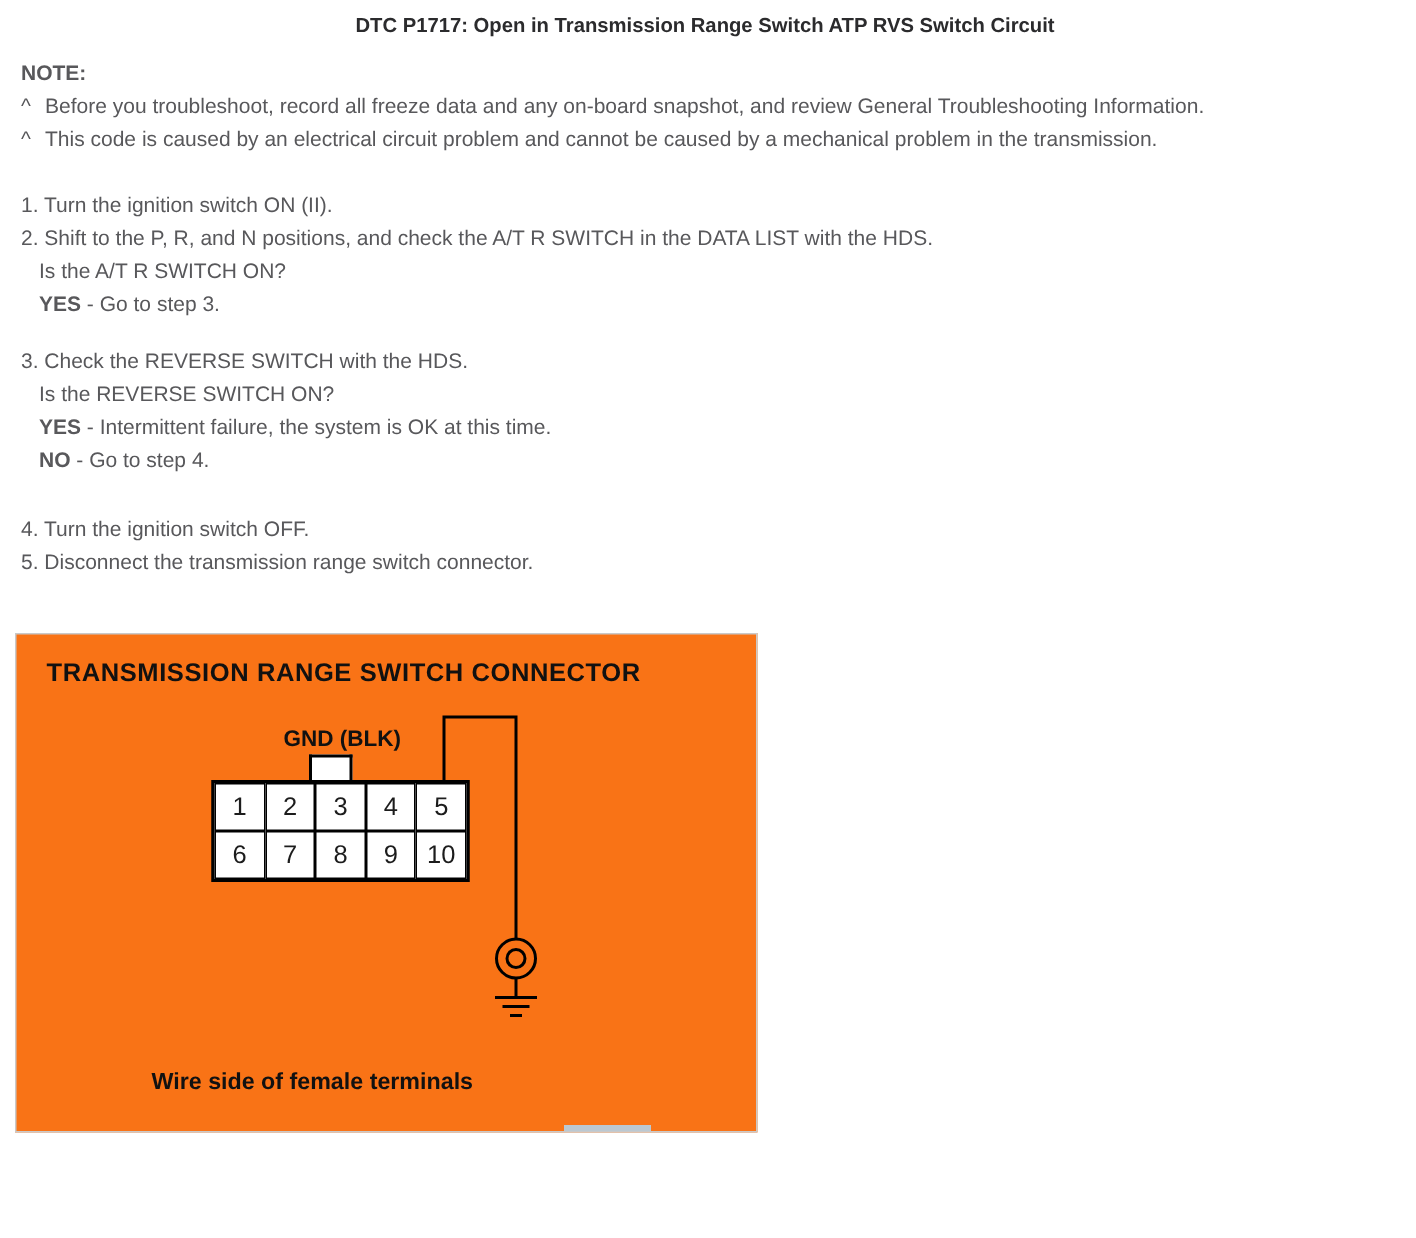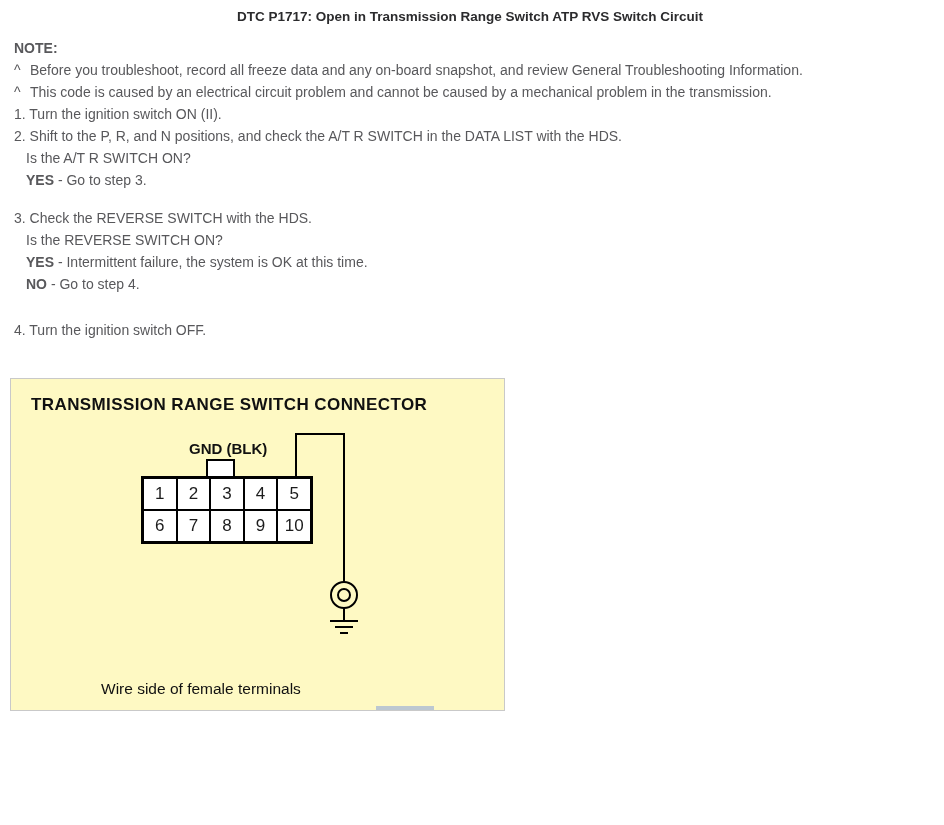--- a/index.html
+++ b/index.html
@@ -23,31 +23,31 @@
   }
 
   .line { font-size: 14px; line-height: 22px; white-space: nowrap; }
   .indent { padding-left: 12px; }
   .bold { font-weight: bold; }
 
   .note { margin-top: 12px; }
   .note-line { font-size: 14px; line-height: 22px; }
   .caret { display: inline-block; width: 16px; }
 
-  .group-a { }
+  .group-a { margin-top: 22px; }
   .group-b { margin-top: 16px; }
   .group-c { margin-top: 24px; }
 
   
   .diagram-box {
     position: relative;
     margin: 37px 16px 0 -4px;
     width: 495px; height: 333px;
     border: 1px solid #c9c9c9;
-    background: #fef9c3;
+    background: #f97316;
   }
   .diagram-title {
     position: absolute; left: 20px; top: 16px;
     font-size: 17px; font-weight: bold; letter-spacing: 0.4px;
     color: #111111;
     white-space: nowrap;
   }
   .gnd-label {
     position: absolute; left: 178px; top: 61px;
     font-size: 15px; font-weight: bold; color: #111111;
@@ -73,22 +73,22 @@
     border: 2px solid #000;
     background: #000;
   }
   .pin {
     border: 1px solid #000;
     background: #fff;
     display: flex; align-items: center; justify-content: center;
     font-size: 17px; color: #1c1c1c;
   }
   .diagram-caption {
-    position: absolute; left: 90px; top: 301px;
-    font-size: 15.5px; font-weight: normal; color: #111111;
+    position: absolute; left: 90px; top: 290px;
+    font-size: 15.5px; font-weight: bold; color: #111111;
     white-space: nowrap;
   }
   .artifact {
     position: absolute; left: 365px; top: 327px;
     width: 58px; height: 4px;
     background: #bcc8d1;
   }
 </style>
 </head>
 <body>
@@ -116,20 +116,21 @@
 
   <section class="group-b">
     <div class="line">3. Check the REVERSE SWITCH with the HDS.</div>
     <div class="line indent">Is the REVERSE SWITCH ON?</div>
     <div class="line indent"><span class="bold">YES</span><span> - Intermittent failure, the system is OK at this time.</span></div>
     <div class="line indent"><span class="bold">NO</span><span> - Go to step 4.</span></div>
   </section>
 
   <section class="group-c">
     <div class="line">4. Turn the ignition switch OFF.</div>
+    <div class="line">5. Disconnect the transmission range switch connector.</div>
   </section>
 
   <figure class="diagram-box">
     <div class="diagram-title">TRANSMISSION RANGE SWITCH CONNECTOR</div>
     <div class="gnd-label">GND (BLK)</div>
 
     <svg class="wire-svg" viewBox="0 0 493 331" xmlns="http://www.w3.org/2000/svg">
       <path d="M285,98 L285,55 L333,55 L333,203" stroke="#000000" stroke-width="2" fill="none"></path>
       <circle cx="333" cy="216" r="13" stroke="#000000" stroke-width="2" fill="none"></circle>
       <circle cx="333" cy="216" r="6" stroke="#000000" stroke-width="2" fill="none"></circle>

